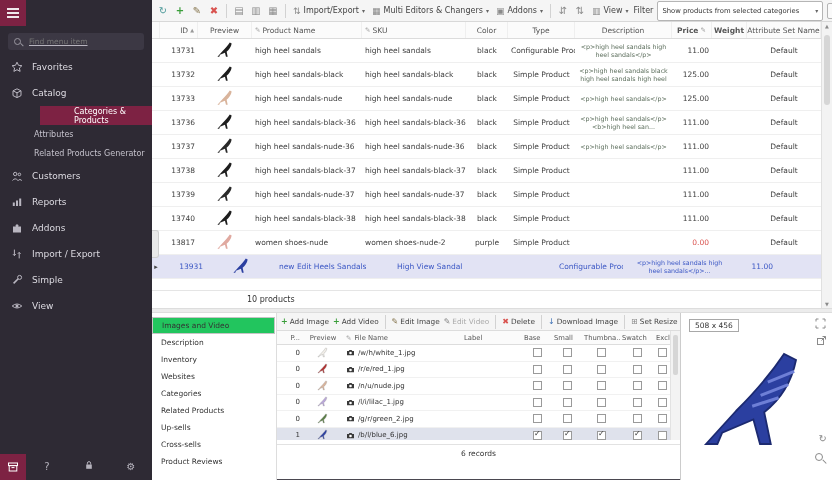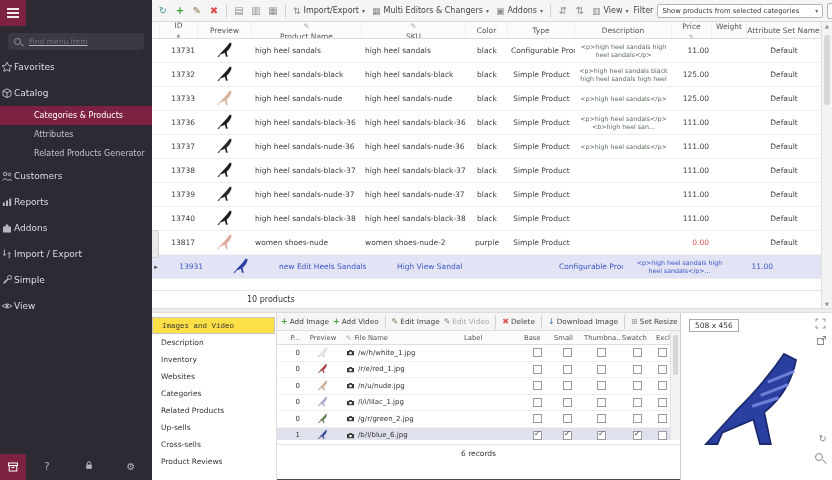--- a/index.html
+++ b/index.html
@@ -8,77 +8,77 @@
   
   .sidebar{position:absolute;left:0;top:0;width:152px;height:480px;background:#2e2a34;color:#d6d4da;}
   .sb-top{height:26px;display:flex;}
   .sb-burger{width:26px;height:26px;background:#7d2243;display:flex;flex-direction:column;gap:2.5px;align-items:center;justify-content:center;}
   .sb-burger i{display:block;width:12px;height:1.5px;background:#f0e8ec;}
   .sb-search{margin:7px 8px 4px 8px;height:17px;background:#3c3844;border-radius:3px;display:flex;align-items:center;padding:0 6px;gap:5px;}
   .sb-search input{background:transparent;border:none;outline:none;color:#b9b6c0;font-size:7.5px;width:100%;font-family:inherit;text-decoration:underline;}
   .mag{width:8px;height:8px;position:relative;flex:none;}
   .mag::before{content:"";position:absolute;left:0;top:0;width:5px;height:5px;border:1px solid #9a97a0;border-radius:50%;}
   .mag::after{content:"";position:absolute;left:5.5px;top:6px;width:3.5px;height:1px;background:#9a97a0;transform:rotate(45deg);}
-  .sb-item{height:26px;display:flex;align-items:center;gap:1px;padding-left:1px;font-size:9px;color:#dddbe2;}
+  .sb-item{height:26px;display:flex;align-items:center;gap:9px;padding-left:11px;font-size:9px;color:#dddbe2;}
   .sb-item svg{width:12px;height:12px;flex:none;}
   .sb-sub{height:19px;display:flex;align-items:center;padding-left:34px;font-size:8px;color:#c5c2cc;}
-  .sb-sub.active{background:#7d2243;color:#fff;}
+  .sb-sub.active{background:#7d2243;color:#fff;margin-left:40px;}
   .sb-bottom{position:absolute;bottom:0;left:0;right:0;height:26px;display:flex;align-items:center;}
   .sb-bbox{width:26px;height:26px;background:#7d2243;display:flex;align-items:center;justify-content:center;flex:none;}
   .sb-bicon{flex:1;text-align:center;color:#b5b2bc;font-size:10px;line-height:26px;}
   
   .toolbar{position:absolute;left:152px;top:0;width:680px;height:22px;background:#f5f5f5;border-bottom:1px solid #d8d8d8;display:flex;align-items:center;padding:0 4px;gap:3px;box-sizing:border-box;}
   .tbtn{font-size:10px;color:#8a8a8a;width:14px;text-align:center;flex:none;cursor:default;}
   .tbtn.teal{color:#4e9a9a;}.tbtn.green{color:#3a9e3a;font-weight:bold;}.tbtn.red{color:#cc4444;}.tbtn.pen{color:#8a7a54;}
   .tsep{width:1px;height:14px;background:#d2d2d2;margin:0 2px;flex:none;}
   .tdrop{display:flex;align-items:center;gap:3px;font-size:8px;color:#444;padding:0 2px;flex:none;}
   .tdrop .gl{font-size:9px;color:#8a8a8a;}
   .caret{font-size:6px;color:#666;}
   .tfilter{margin-left:auto;display:flex;align-items:center;gap:4px;flex:none;}
   .flabel{font-size:8px;color:#444;}
-  .fselect{width:166px;height:14px;border:1px solid #b5b5b5;background:#fff;border-radius:2px;display:flex;align-items:center;justify-content:space-between;padding:0 4px;font-size:6.8px;color:#333;box-sizing:border-box;}
+  .fselect{width:166px;height:20px;border:1px solid #b5b5b5;background:#fff;border-radius:2px;display:flex;align-items:center;justify-content:space-between;padding:0 4px;font-size:6.8px;color:#333;box-sizing:border-box;}
   .fbtn{height:16px;border:1px solid #b5b5b5;background:#fafafa;border-radius:2px;display:flex;align-items:center;gap:3px;padding:0 5px;font-size:8px;color:#444;box-sizing:border-box;}
   
   .grid-head{position:absolute;left:152px;top:22px;width:669px;height:17px;background:#fbfbfb;border-bottom:1px solid #dcdcdc;display:flex;align-items:center;font-size:7.5px;color:#555;box-sizing:border-box;}
   .c{box-sizing:border-box;padding:0 3px;overflow:hidden;white-space:nowrap;flex:none;}
   .gut{width:8px;padding:0;display:flex;align-items:center;justify-content:center;}
   .c-id{width:38px;text-align:right;}
   .c-prev{width:54px;display:flex;align-items:center;justify-content:center;}
   .c-name{width:110px;}.c-sku{width:104px;}
   .c-color{width:42px;text-align:center;}
   .c-type{width:67px;text-align:center;}
   .c-desc{width:97px;text-align:center;}
   .c-price{width:40px;text-align:right;}
   .c-weight{width:35px;text-align:right;}
   .c-attr{flex:1;text-align:center;}
-  .grid-head .c{display:flex;align-items:center;gap:2px;border-right:1px solid #efefef;height:100%;flex-direction:column;}
+  .grid-head .c{display:flex;align-items:center;gap:2px;border-right:1px solid #efefef;height:100%;}
   .grid-head .c-id{justify-content:flex-end;}
   .grid-head .c-color,.grid-head .c-type,.grid-head .c-desc,.grid-head .c-attr,.grid-head .c-prev{justify-content:center;}
-  .grid-head .c-price,.grid-head .c-weight{justify-content:space-between;}
+  .grid-head .c-price,.grid-head .c-weight{justify-content:center;font-weight:bold;}
   .hpen{font-size:6.5px;color:#9a9a9a;}
   .hsort{font-size:5px;color:#999;}
   .grid-body{position:absolute;left:152px;top:39px;width:669px;height:251px;background:#fff;overflow:hidden;}
   .g-row{display:flex;height:23px;border-bottom:1px solid #efefef;align-items:center;font-size:7.5px;color:#3c3c3c;}
   .g-row .c-desc{font-size:6.3px;line-height:8px;white-space:normal;max-height:16px;color:#5c6e5c;}
   .g-row.sel{background:#e2e3f4;gap:8px;}
   .g-row.sel .c{color:#3b57c4;}
   .g-row.sel .c-desc{color:#3b57c4;}
   .red{color:#d9534f !important;}
   .heel{width:19px;height:19px;fill:var(--shoe,#222);}
   .gut.arrow::after{content:"▸";font-size:7px;color:#444;}
   .grid-foot{position:absolute;left:152px;top:290px;width:669px;height:18px;background:#fff;border-top:1px solid #e5e5e5;display:flex;align-items:center;padding-left:95px;box-sizing:border-box;font-size:8px;color:#333;}
   .vscroll{position:absolute;right:0;top:22px;width:11px;height:286px;background:#f3f3f3;border-left:1px solid #e0e0e0;box-sizing:border-box;}
   .vscroll .sa{position:absolute;left:0;width:100%;text-align:center;font-size:5px;color:#8a8a8a;}
   .vscroll .thumb{position:absolute;left:2px;top:13px;width:6px;height:70px;background:#d6d6d6;border-radius:3px;}
   .collapse{position:absolute;left:152px;top:230px;width:6px;height:26px;background:#e9e9e9;border:1px solid #cfcfcf;border-left:none;border-radius:0 3px 3px 0;z-index:5;}
   .splitter{position:absolute;left:152px;top:308px;width:680px;height:5px;background:#ececec;border-top:1px solid #ddd;border-bottom:1px solid #ddd;box-sizing:border-box;}
   
   .dtabs{position:absolute;left:152px;top:313px;width:125px;height:167px;background:#fff;border-right:1px solid #ddd;box-sizing:border-box;padding-top:4px;}
   .tab{height:17px;display:flex;align-items:center;padding-left:9px;font-size:7.5px;color:#333;box-sizing:border-box;}
-  .tab.active{background:#fde047;border:1px solid #c5c5c5;margin-right:1px;font-family:Liberation Mono, monospace;}
+  .tab.active{background:#22c55e;border:1px solid #c5c5c5;margin-right:1px;}
   
   .dtoolbar{position:absolute;left:277px;top:313px;width:403px;height:18px;background:#f5f5f5;border-bottom:1px solid #ddd;display:flex;align-items:center;gap:4px;padding:0 4px;box-sizing:border-box;font-size:7.3px;color:#444;}
   .dtb{display:flex;align-items:center;gap:2px;flex:none;}
   .dtb .gl{font-size:8px;}
   .dtb.disabled{color:#aaa;}
   .gl.green{color:#3a9e3a;font-weight:bold;}
   .gl.red{color:#cc4444;}
   .gl.pen{color:#8a7a54;}
   .gl.blue{color:#3b6fb5;}
   .gl.gray{color:#8a8a8a;}

